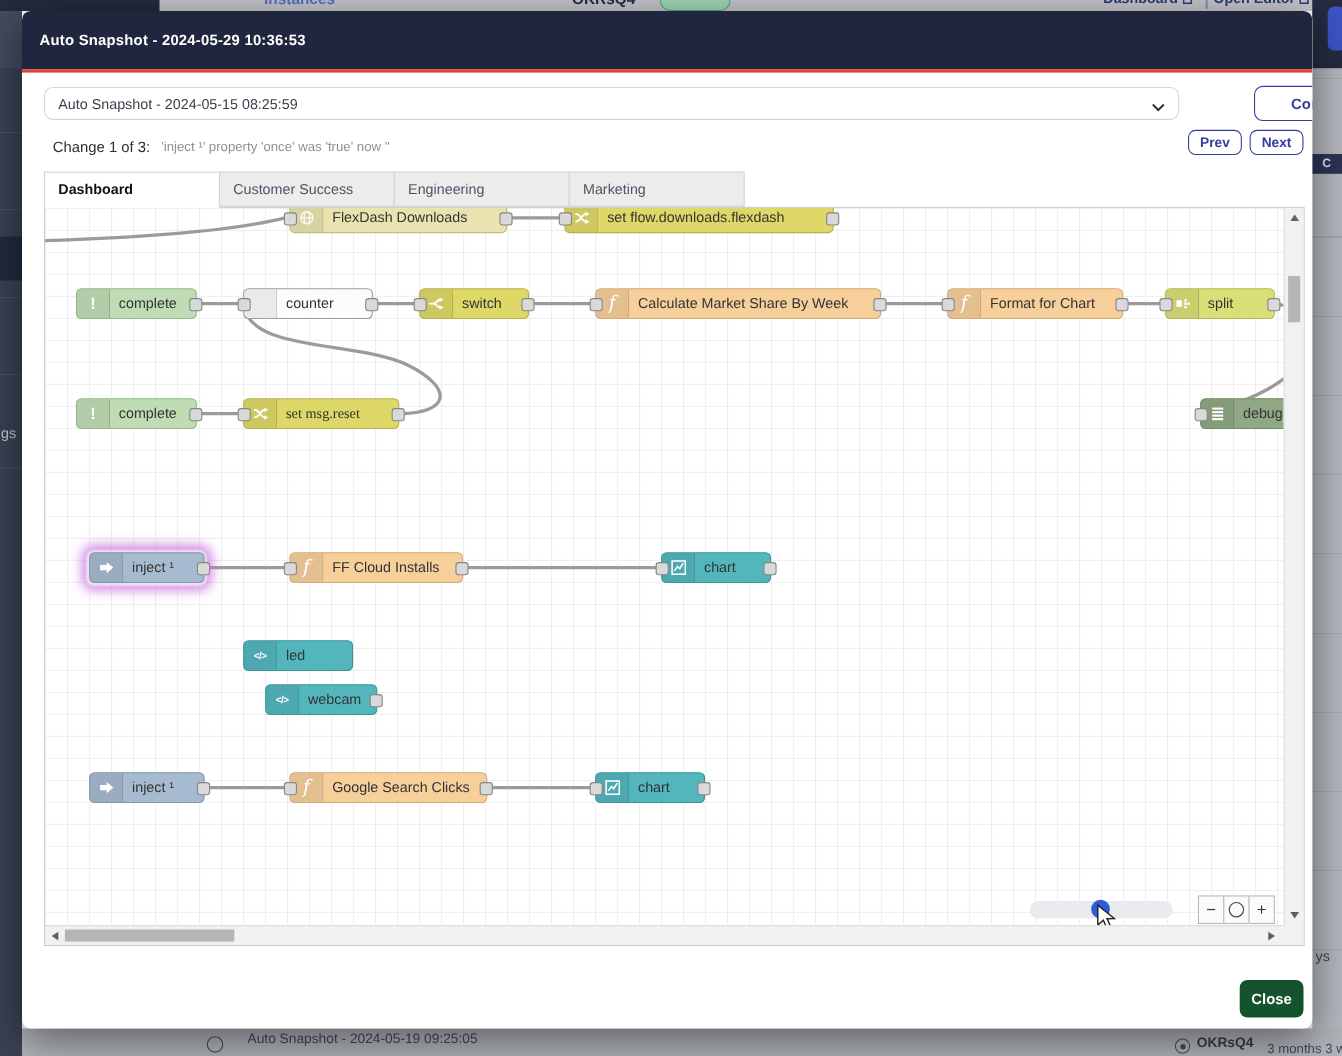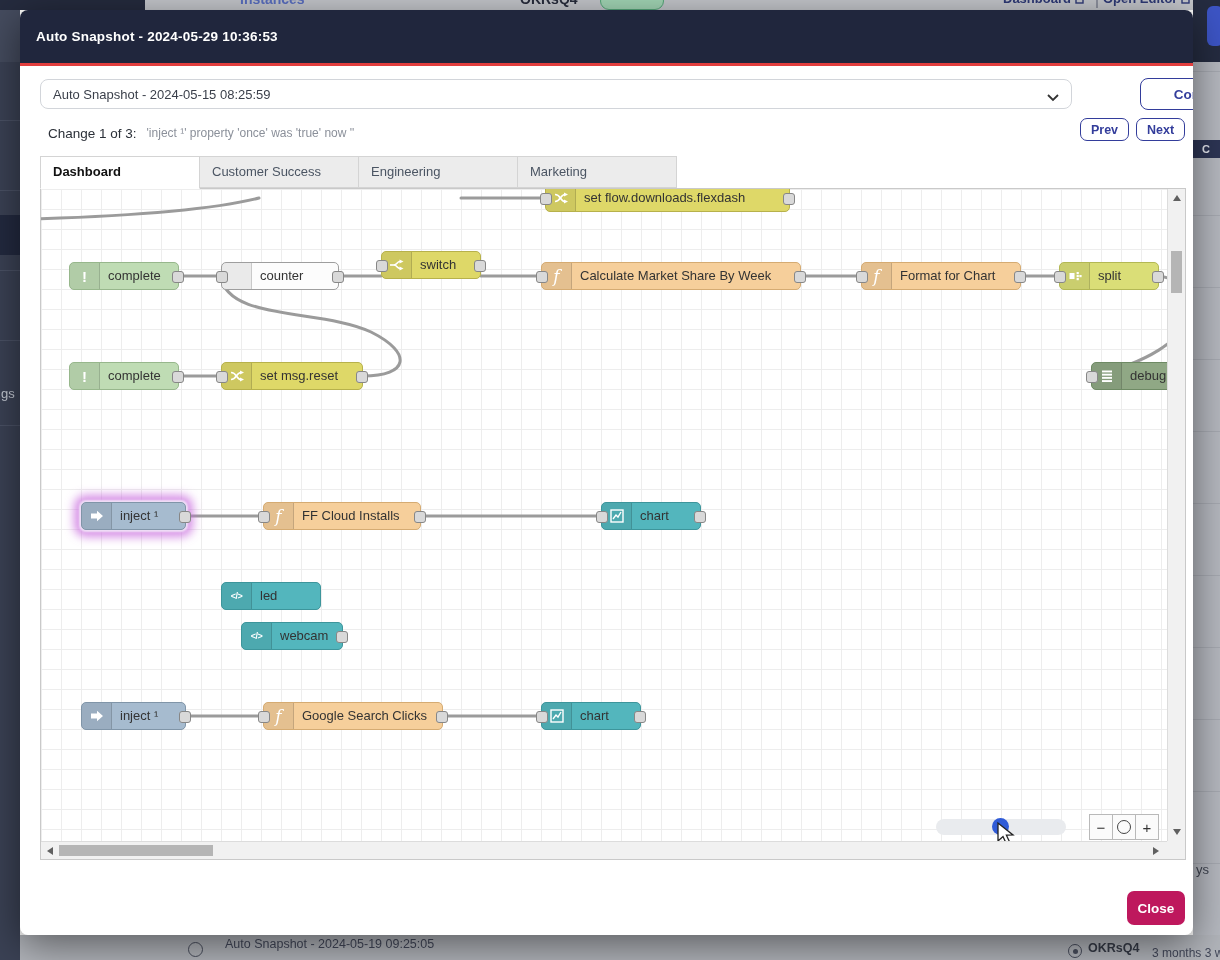--- a/index.html
+++ b/index.html
@@ -90,21 +90,21 @@
   #vscroll{position:absolute;left:1126px;top:0;width:18px;height:652px;background:#f1f1f1;border-left:1px solid #dcdcdc;box-sizing:border-box;}
   #vthumb{position:absolute;left:3px;top:62px;width:11px;height:42px;background:#b5b5b5;}
   #hscroll{position:absolute;left:0;top:652px;width:1126px;height:18px;background:#f1f1f1;border-top:1px solid #dcdcdc;box-sizing:border-box;}
   #hthumb{position:absolute;left:18px;top:3px;width:154px;height:11px;background:#b5b5b5;}
   #corner{position:absolute;left:1126px;top:652px;width:18px;height:18px;background:#f1f1f1;}
   .tri{width:0;height:0;position:absolute;}
   .tri.up{left:5px;top:6px;border-left:4px solid transparent;border-right:4px solid transparent;border-bottom:6px solid #606060;}
   .tri.down{left:5px;top:640px;border-left:4px solid transparent;border-right:4px solid transparent;border-top:6px solid #606060;}
   .tri.left{left:6px;top:5px;border-top:4px solid transparent;border-bottom:4px solid transparent;border-right:6px solid #606060;}
   .tri.right{left:1112px;top:5px;border-top:4px solid transparent;border-bottom:4px solid transparent;border-left:6px solid #606060;}
-  #btn-close{position:absolute;left:1107px;top:881px;width:58px;height:34px;background:#be185d;color:#fff;
+  #btn-close{position:absolute;left:1107px;top:881px;width:58px;height:34px;background:#14532d;color:#fff;
     font-size:13.5px;font-weight:bold;border:none;border-radius:7px;display:flex;align-items:center;justify-content:center;}
 </style>
 </head>
 <body>
 
 <div id="bg-navbar" class="bg">
   <div id="bg-nav-dark"></div>
   <span id="crumb-instances" class="crumb">Instances</span>
   <span id="crumb-project" class="crumb">OKRsQ4</span>
   <span id="bg-pill"></span>
@@ -189,21 +189,35 @@
           <path d="M 980 87 L 1018 87"></path>
           <path d="M 1118 87 C 1170 95 1168 160 1050 187"></path>
           <path d="M 138 187 L 180 187"></path>
           <path d="M 322 187 C 368 187 372 164 330 143 C 282 120 185 132 180 87"></path>
           <path d="M 145 327 L 222 327"></path>
           <path d="M 380 327 L 560 327"></path>
           <path d="M 145 527 L 222 527"></path>
           <path d="M 402 527 L 500 527"></path>
         </svg>
 
-        <div class="node" style="left: 504px; top: -5px; width: 245px; background: rgb(222, 216, 104); border-color: rgb(183, 177, 75);">
+    <div class="node" style="left: 222px; top: -5px; width: 198px; background: rgb(233, 227, 176); border-color: rgb(194, 188, 130);">
+          <span class="node-icon">
+            <svg viewBox="0 0 14 14" width="14" height="14">
+              <g stroke="#fff" stroke-width="1.2" fill="none" opacity="0.9">
+                <circle cx="7" cy="7" r="5.5"></circle>
+                <ellipse cx="7" cy="7" rx="2.6" ry="5.5"></ellipse>
+                <path d="M1.5 7h11"></path>
+              </g>
+            </svg>
+          </span>
+          <span class="node-label">FlexDash Downloads</span>
+          <span class="port in"></span>
+          <span class="port out"></span>
+        </div>
+        <div class="node" style="left: 472px; top: -5px; width: 245px; background: rgb(222, 216, 104); border-color: rgb(183, 177, 75);">
           <span class="node-icon">
             <svg viewBox="0 0 14 14" width="14" height="14">
               <g stroke="#fff" stroke-width="1.6" fill="none">
                 <path d="M1 3.5c6 0 5 7 10 7"></path>
                 <path d="M1 10.5c6 0 5-7 10-7"></path>
               </g>
               <path fill="#fff" d="M10 1.4l4 2.1-4 2.1z"></path>
               <path fill="#fff" d="M10 8.4l4 2.1-4 2.1z"></path>
             </svg>
           </span>
@@ -217,21 +231,21 @@
           </span>
           <span class="node-label">complete</span>
           <span class="port out"></span>
         </div>
         <div class="node" style="left: 180px; top: 73px; width: 118px; background: rgb(252, 252, 252); border-color: rgb(158, 158, 158);">
           <span class="node-icon"></span>
           <span class="node-label">counter</span>
           <span class="port in"></span>
           <span class="port out"></span>
         </div>
-        <div class="node" style="left: 340px; top: 62px; width: 100px; background: rgb(222, 216, 104); border-color: rgb(183, 177, 75); text-align: center;">
+        <div class="node" style="left: 340px; top: 73px; width: 100px; background: rgb(222, 216, 104); border-color: rgb(183, 177, 75); text-align: center;">
           <span class="node-icon">
             <svg viewBox="0 0 14 14" width="14" height="14">
               <g stroke="#fff" stroke-width="1.6" fill="none">
                 <path d="M0 7h4"></path>
                 <path d="M4 7c3 0 3-3.5 6-3.5"></path>
                 <path d="M4 7c3 0 3 3.5 6 3.5"></path>
               </g>
               <path fill="#fff" d="M9.5 1.4l4 2.1-4 2.1z"></path>
               <path fill="#fff" d="M9.5 8.4l4 2.1-4 2.1z"></path>
             </svg>
@@ -272,21 +286,21 @@
           <span class="port in"></span>
           <span class="port out"></span>
         </div>
         <div class="node" style="left: 28px; top: 173px; width: 110px; background: rgb(191, 220, 180); border-color: rgb(151, 183, 140);">
           <span class="node-icon">
             <span class="glyph-bang">!</span>
           </span>
           <span class="node-label">complete</span>
           <span class="port out"></span>
         </div>
-        <div class="node" style="left: 180px; top: 173px; width: 142px; background: rgb(222, 216, 104); border-color: rgb(183, 177, 75);">
+        <div class="node" style="left: 180px; top: 173px; width: 142px; background: rgb(222, 216, 104); border-color: rgb(183, 177, 75); font-family: Liberation Serif, serif;">
           <span class="node-icon">
             <svg viewBox="0 0 14 14" width="14" height="14">
               <g stroke="#fff" stroke-width="1.6" fill="none">
                 <path d="M1 3.5c6 0 5 7 10 7"></path>
                 <path d="M1 10.5c6 0 5-7 10-7"></path>
               </g>
               <path fill="#fff" d="M10 1.4l4 2.1-4 2.1z"></path>
               <path fill="#fff" d="M10 8.4l4 2.1-4 2.1z"></path>
             </svg>
           </span>

